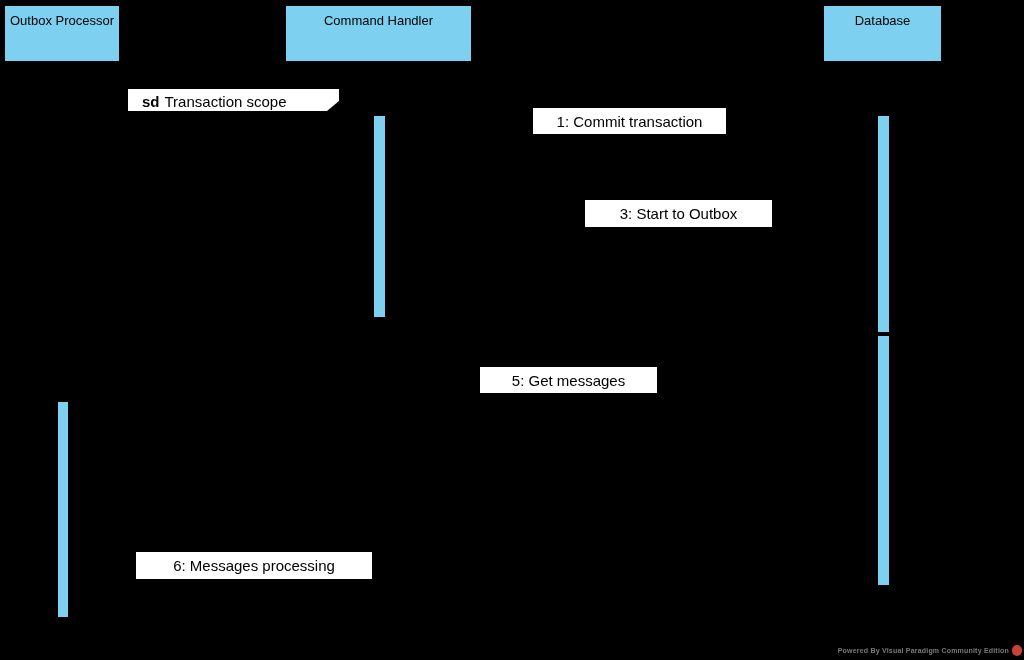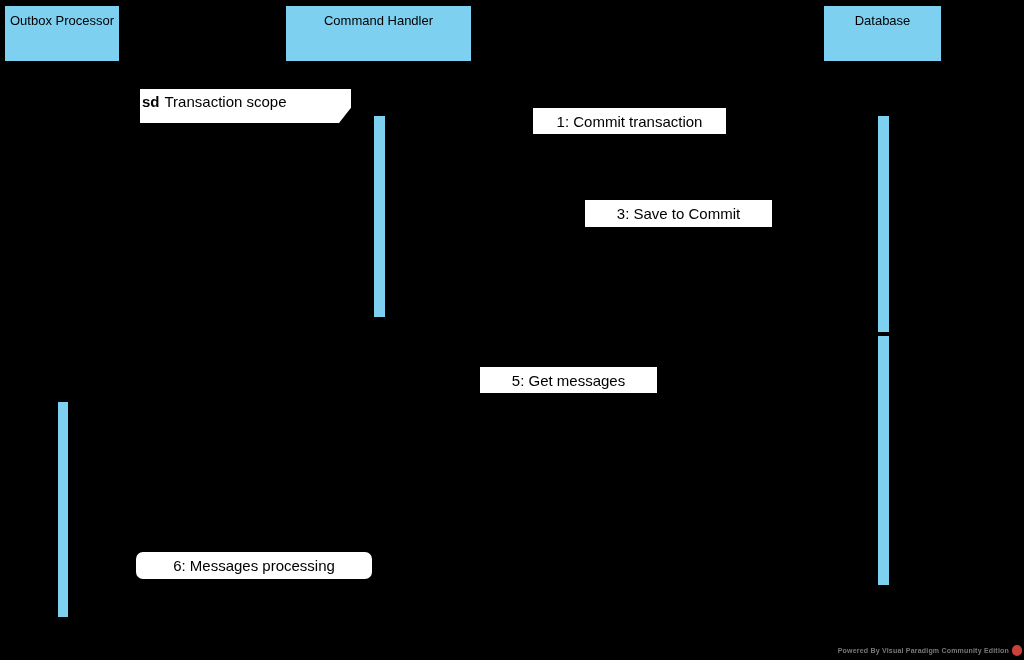--- a/index.html
+++ b/index.html
@@ -26,27 +26,27 @@
     padding-top: 4px;
   }
   .activation-bar {
     position: absolute;
     background: #7DD0F0;
     border: 1px solid #000000;
     box-sizing: border-box;
   }
   .sd-tag {
     position: absolute;
-    left: 140px; top: 89px;
-    width: 211px; height: 34px;
+    left: 128px; top: 89px;
+    width: 211px; height: 22px;
     background: #FFFFFF;
     color: #000000;
     font-size: 15px;
     line-height: 26px;
-    padding-left: 2px;
+    padding-left: 14px;
     box-sizing: border-box;
     clip-path: polygon(0 0, 100% 0, 100% 55%, calc(100% - 12px) 100%, 0 100%);
   }
   .sd-tag .kw { font-weight: bold; margin-right: 5px; }
   .msg-label {
     position: absolute;
     background: #FFFFFF;
     color: #000000;
     font-size: 15px;
     display: flex;
@@ -95,26 +95,26 @@
 
   <div class="activation-bar" style="left:877px; top:115px; width:13px; height:218px;"></div>
 
   <div class="activation-bar" style="left:877px; top:335px; width:13px; height:251px;"></div>
 
   <div class="activation-bar" style="left:57px; top:401px; width:12px; height:217px;"></div>
 
   <div class="msg-label" style="left:533px; top:108px; width:193px; height:26px;">1: Commit transaction</div>
 
 
-  <div class="msg-label" style="left:585px; top:200px; width:187px; height:27px;">3: Save to Commit</div>
+  <div class="msg-label" style="left:585px; top:200px; width:187px; height:27px;">3: Start to Outbox</div>
 
 
   <div class="msg-label" style="left:480px; top:367px; width:177px; height:26px;">5: Get messages</div>
 
 
-  <div class="msg-label" style="left:136px; top:552px; width:236px; height:27px;border-radius:7px;">6: Messages processing</div>
+  <div class="msg-label" style="left:136px; top:552px; width:236px; height:27px;">6: Messages processing</div>
 
   <div class="watermark">
     <span class="wm-text">Powered By Visual Paradigm Community Edition</span>
     <span class="vp-logo"></span>
   </div>
 
 </div>
 
 </body></html>

